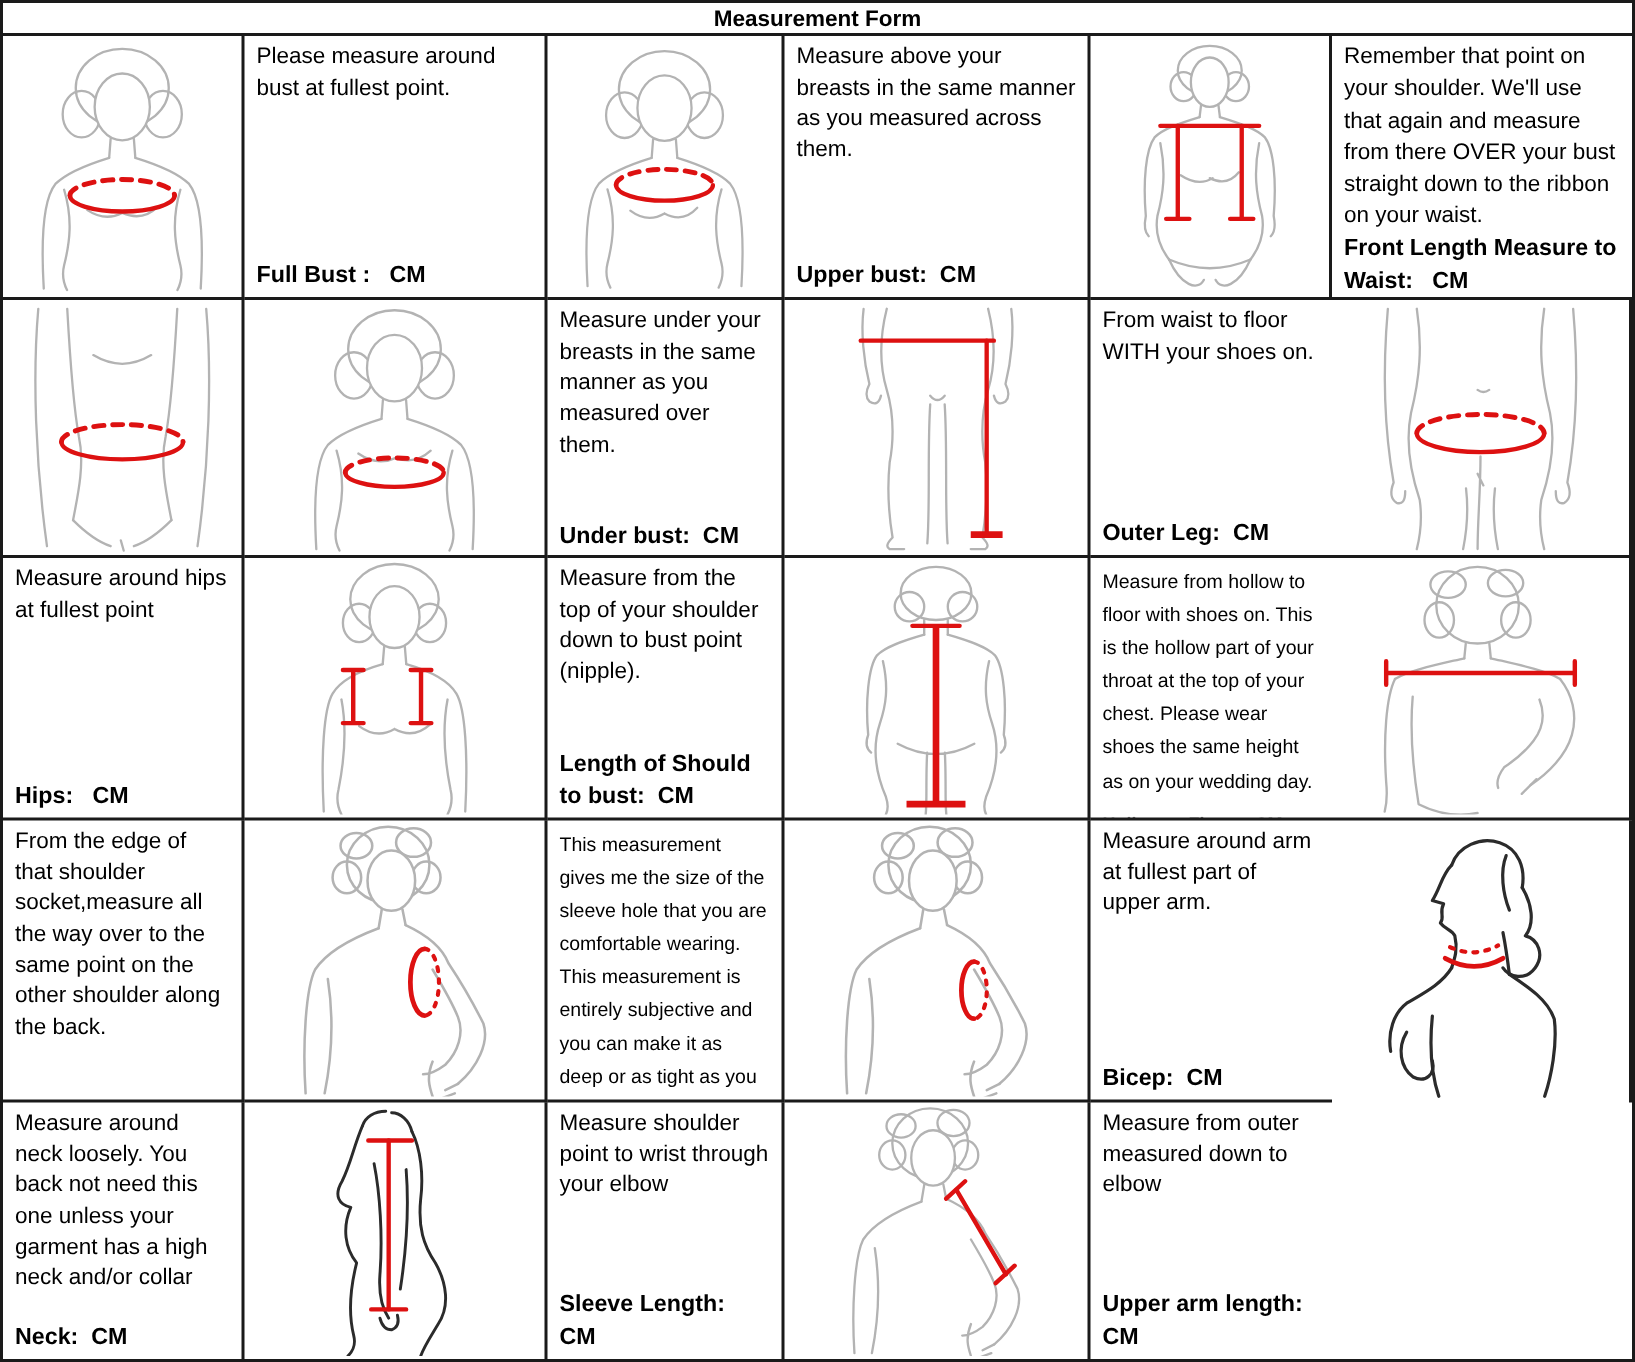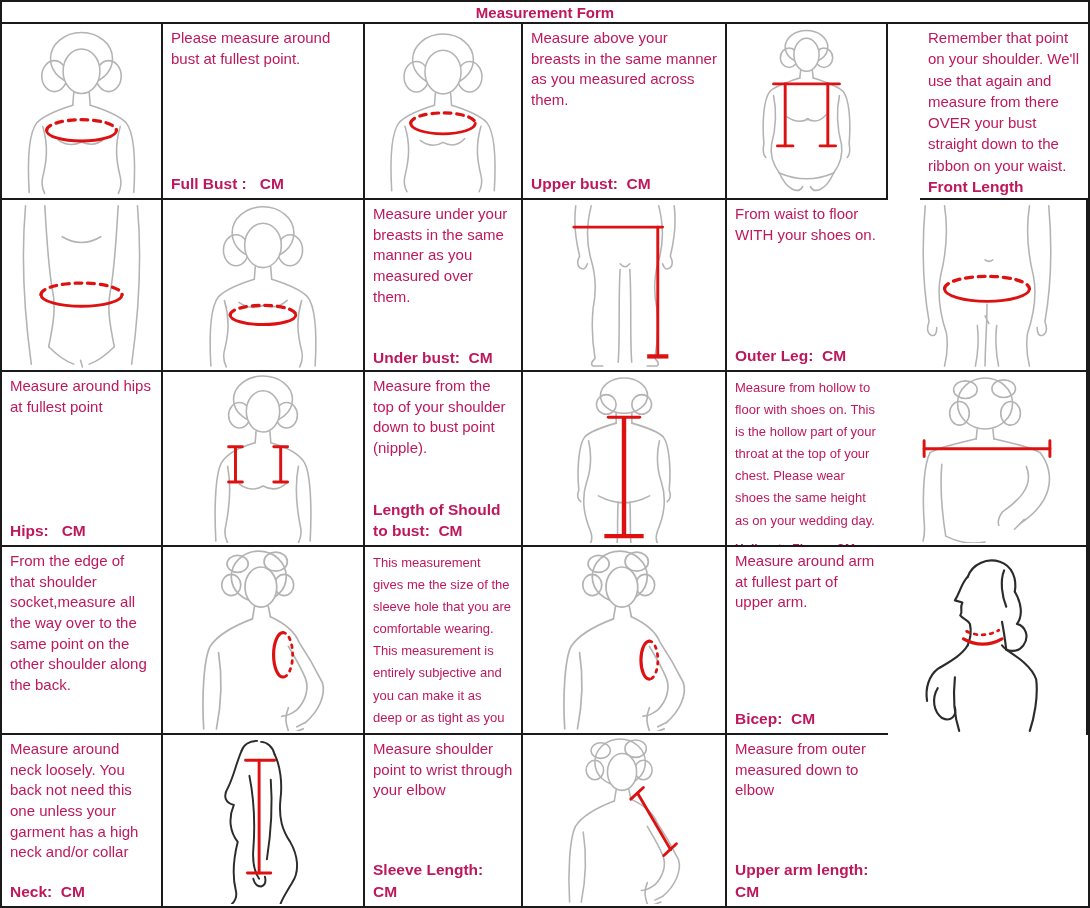--- a/index.html
+++ b/index.html
@@ -1,18 +1,18 @@
 <!DOCTYPE html>
 <html><head>
 <meta charset="utf-8">
 <style>
   html,body { margin:0; padding:0; background:#fff; }
   .sheet {
     width:1090px; height:908px; box-sizing:border-box;
-    background:#fff; color:#be185d;
+    background:#fff; color:#000000;
     font-family:"Liberation Sans", sans-serif;
     border:2px solid #1a1a1a;
     display:grid;
     grid-template-columns:161px 202px 158px 204px 161px 200px;
     grid-template-rows:22px 176px 172px 175px 188px 171px;
   }
   .title {
     grid-column:1 / -1;
     border-bottom:2px solid #1a1a1a;
     display:flex; align-items:center; justify-content:center;
@@ -20,21 +20,21 @@
   }
   .cell { box-sizing:border-box; border-right:2px solid #1a1a1a; border-bottom:2px solid #1a1a1a; overflow:hidden; }
   .lastcol { border-right:none; }
   .lastrow { border-bottom:none; }
   .fcell { display:flex; align-items:center; justify-content:center; padding:2px; }
   .fig { width:100%; height:100%; display:block; }
   .tcell { display:flex; flex-direction:column; justify-content:space-between; padding:4px 8px; font-size:15px; line-height:1.38; }
   .desc  { white-space:pre-wrap; }
   .label { font-weight:bold; font-size:15.5px; white-space:pre-wrap; margin-top:40px; }
   .tight .label { margin-top:14px; }
-  .fill { justify-content:flex-start; padding-top:3px; line-height:1.42;margin-left:32px; }
+  .fill { justify-content:flex-start; padding-top:3px; line-height:1.42; }
   .fill .label { margin-top:0; }
   .small { justify-content:flex-start; padding-top:5px; font-size:13px; line-height:1.7; }
   .small .label { margin-top:10px; font-size:12px; line-height:1.3; }
   
   .g  { stroke:#b3b3b3; fill:none; stroke-width:1.6; stroke-linecap:round; stroke-linejoin:round; }
   .gf { stroke:#b3b3b3; fill:#ffffff; stroke-width:1.6; }
   .k  { stroke:#2b2b2b; fill:none; stroke-width:2; stroke-linecap:round; stroke-linejoin:round; }
   .r  { stroke:#dd1111; fill:none; stroke-width:3; stroke-linecap:round; }
   .r4 { stroke:#dd1111; fill:none; stroke-width:4.5; }
   .rd { stroke:#dd1111; fill:none; stroke-width:3.4; stroke-dasharray:7 6; stroke-linecap:round; }

